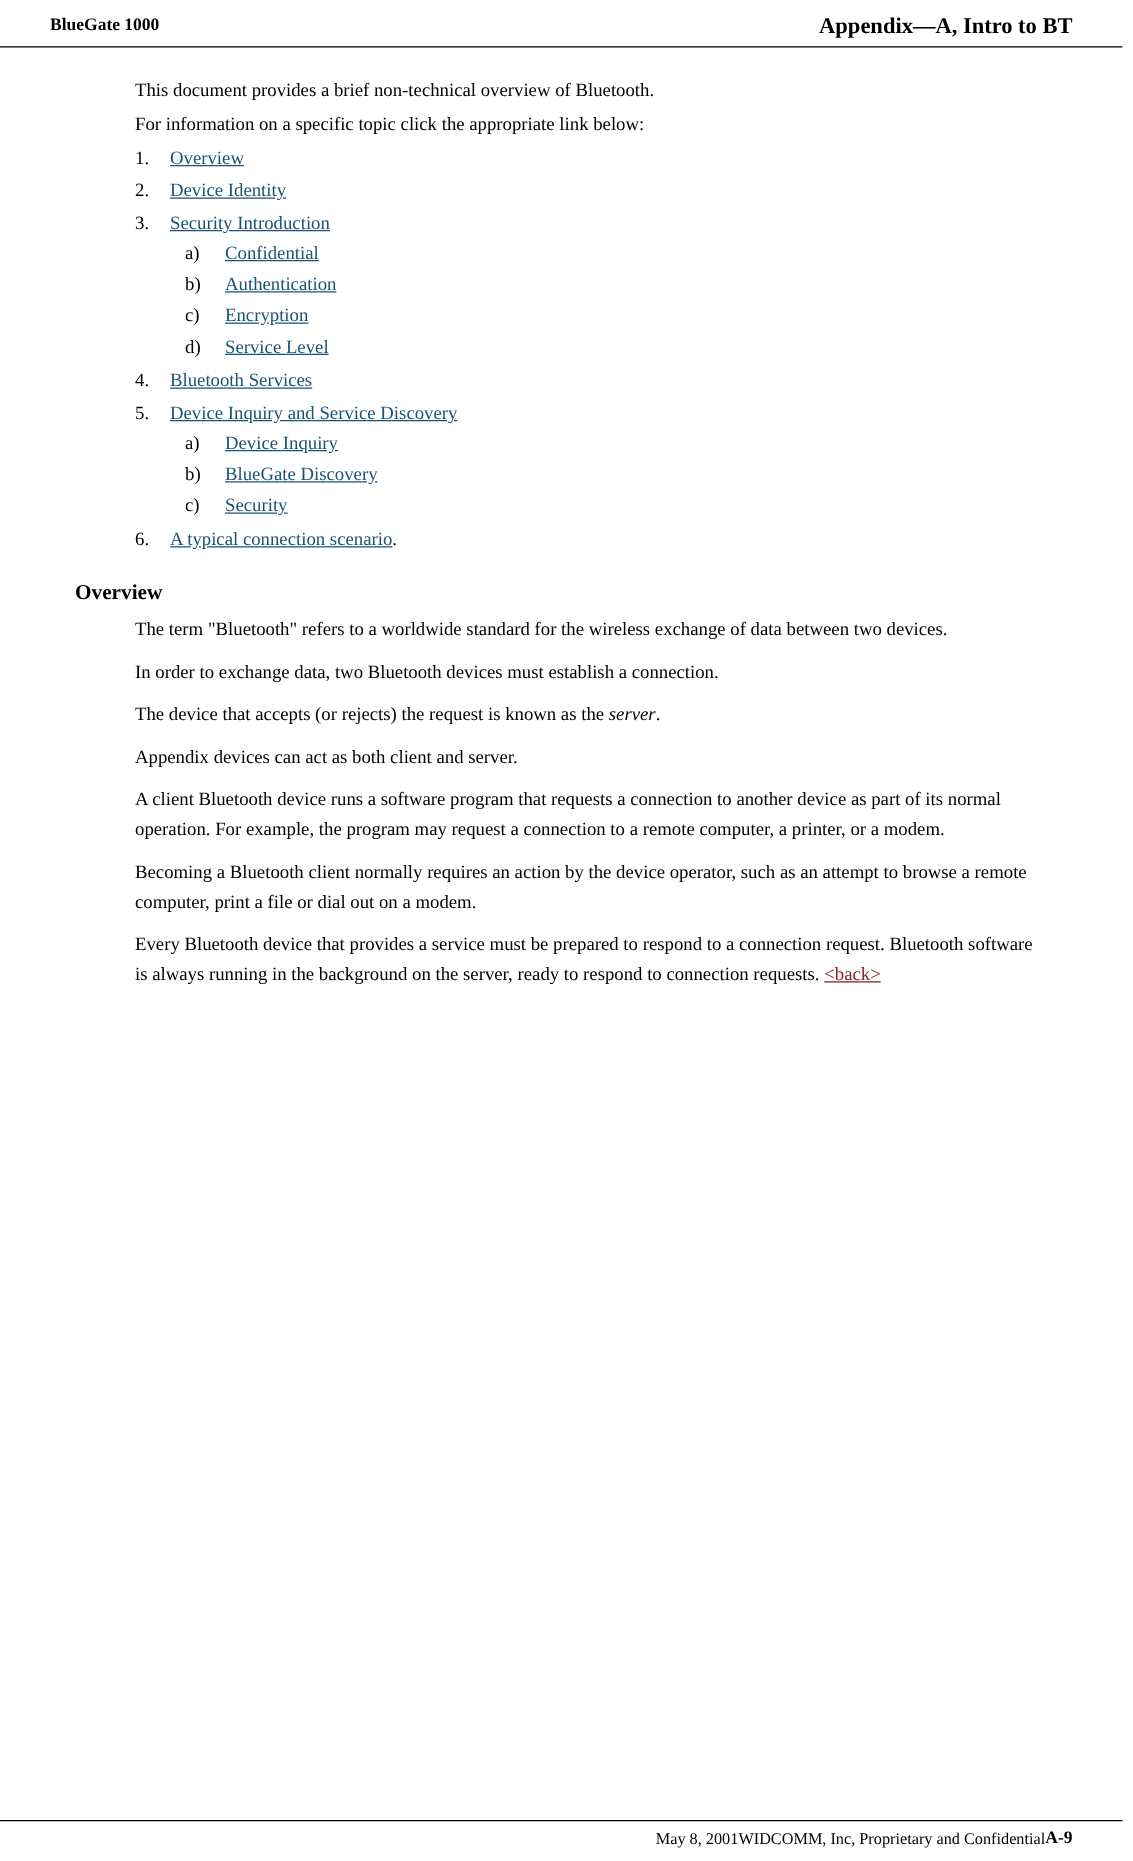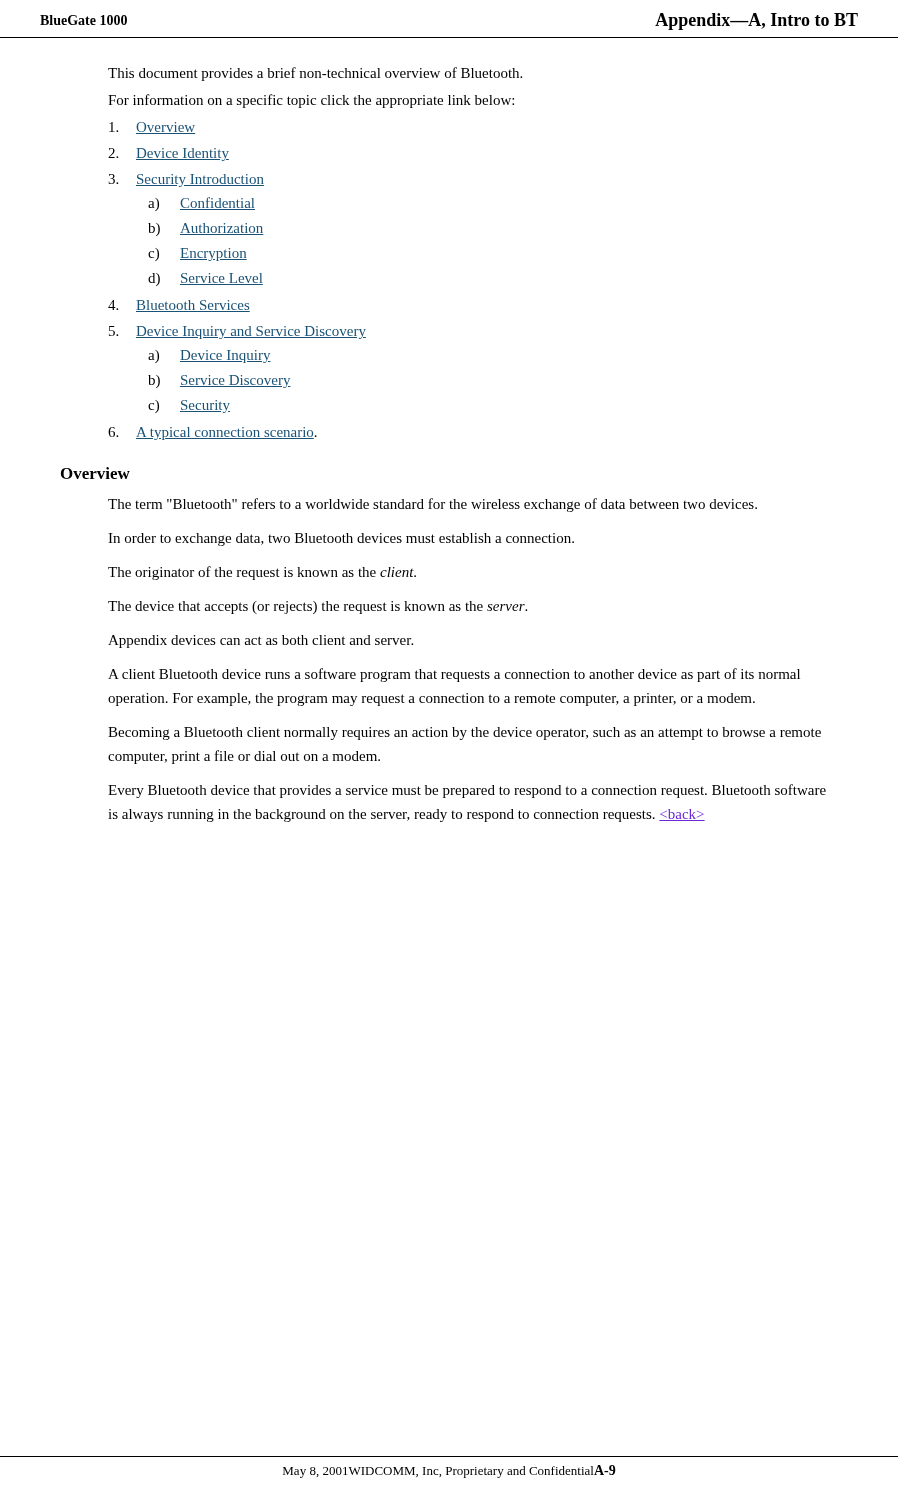--- a/index.html
+++ b/index.html
@@ -131,29 +131,29 @@
       margin-bottom: 10px;
       font-size: 15px;
       line-height: 1.6;
     }
 
     .italic {
       font-style: italic;
     }
 
     .back-link {
-      color: #6d28d9;
+      color: #7f1d1d;
       text-decoration: underline;
       cursor: pointer;
     }
 
     
     .page-footer {
       display: flex;
-      justify-content: center;
+      justify-content: flex-end;
       align-items: center;
       padding: 6px 40px 10px 40px;
       border-top: 1.5px solid #000;
       position: absolute;
       bottom: 0;
       left: 0;
       right: 0;
     }
 
     .footer-left {
@@ -211,21 +211,21 @@
             <span class="toc-num">3.</span>
             <span class="toc-link">Security Introduction</span>
           </div>
           <ul class="sub-list">
             <li>
               <span class="sub-num">a)</span>
               <span class="toc-link">Confidential</span>
             </li>
             <li>
               <span class="sub-num">b)</span>
-              <span class="toc-link">Authorization</span>
+              <span class="toc-link">Authentication</span>
             </li>
             <li>
               <span class="sub-num">c)</span>
               <span class="toc-link">Encryption</span>
             </li>
             <li>
               <span class="sub-num">d)</span>
               <span class="toc-link">Service Level</span>
             </li>
           </ul>
@@ -241,21 +241,21 @@
             <span class="toc-num">5.</span>
             <span class="toc-link">Device Inquiry and Service Discovery</span>
           </div>
           <ul class="sub-list">
             <li>
               <span class="sub-num">a)</span>
               <span class="toc-link">Device Inquiry</span>
             </li>
             <li>
               <span class="sub-num">b)</span>
-              <span class="toc-link">Service Discovery</span>
+              <span class="toc-link">BlueGate Discovery</span>
             </li>
             <li>
               <span class="sub-num">c)</span>
               <span class="toc-link">Security</span>
             </li>
           </ul>
         </li>
 
         <li>
           <span class="toc-num">6.</span>
@@ -269,23 +269,20 @@
 
     <div class="section-heading">Overview</div>
 
     <p class="body-para">
       The term "Bluetooth" refers to a worldwide standard for the wireless exchange of data between two devices.
     </p>
     <p class="body-para">
       In order to exchange data, two Bluetooth devices must establish a connection.
     </p>
     <p class="body-para">
-      The originator of the request is known as the <span class="italic">client</span>.
-    </p>
-    <p class="body-para">
       The device that accepts (or rejects) the request is known as the <span class="italic">server</span>.
     </p>
     <p class="body-para">
       Appendix devices can act as both client and server.
     </p>
     <p class="body-para">
       A client Bluetooth device runs a software program that requests a connection to another device as part of its normal operation. For example, the program may request a connection to a remote computer, a printer, or a modem.
     </p>
     <p class="body-para">
       Becoming a Bluetooth client normally requires an action by the device operator, such as an attempt to browse a remote computer, print a file or dial out on a modem.

